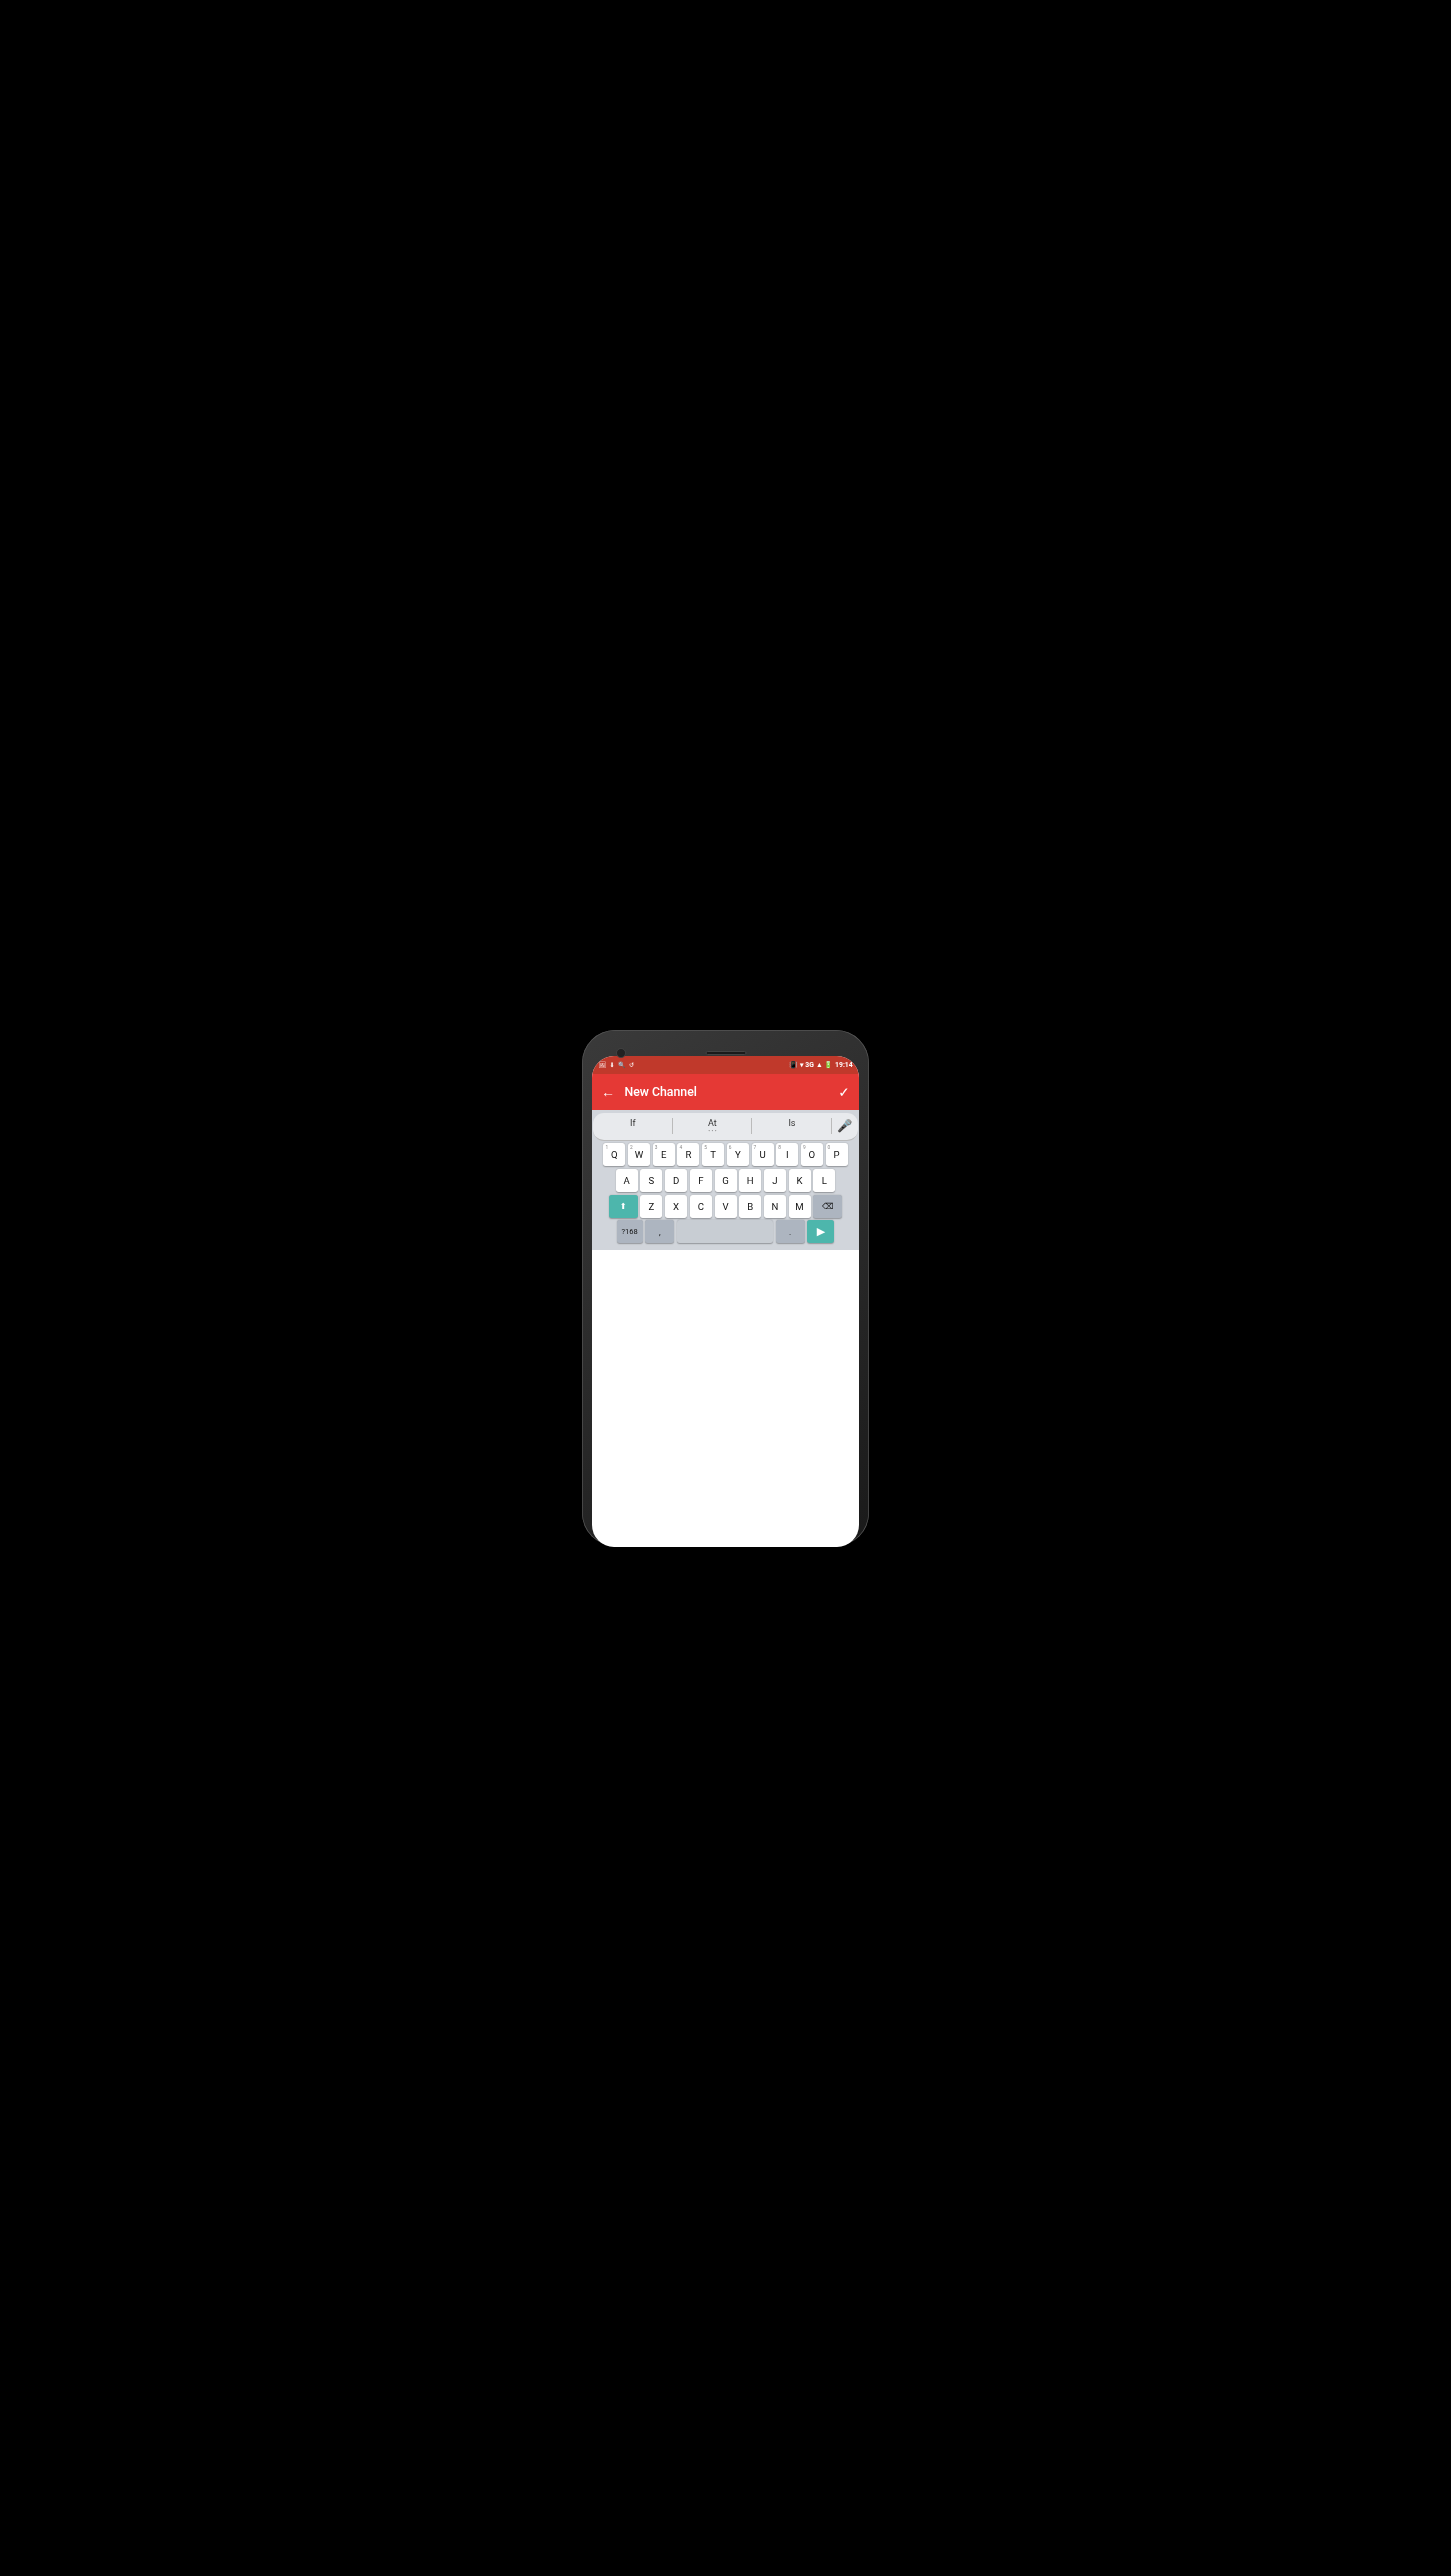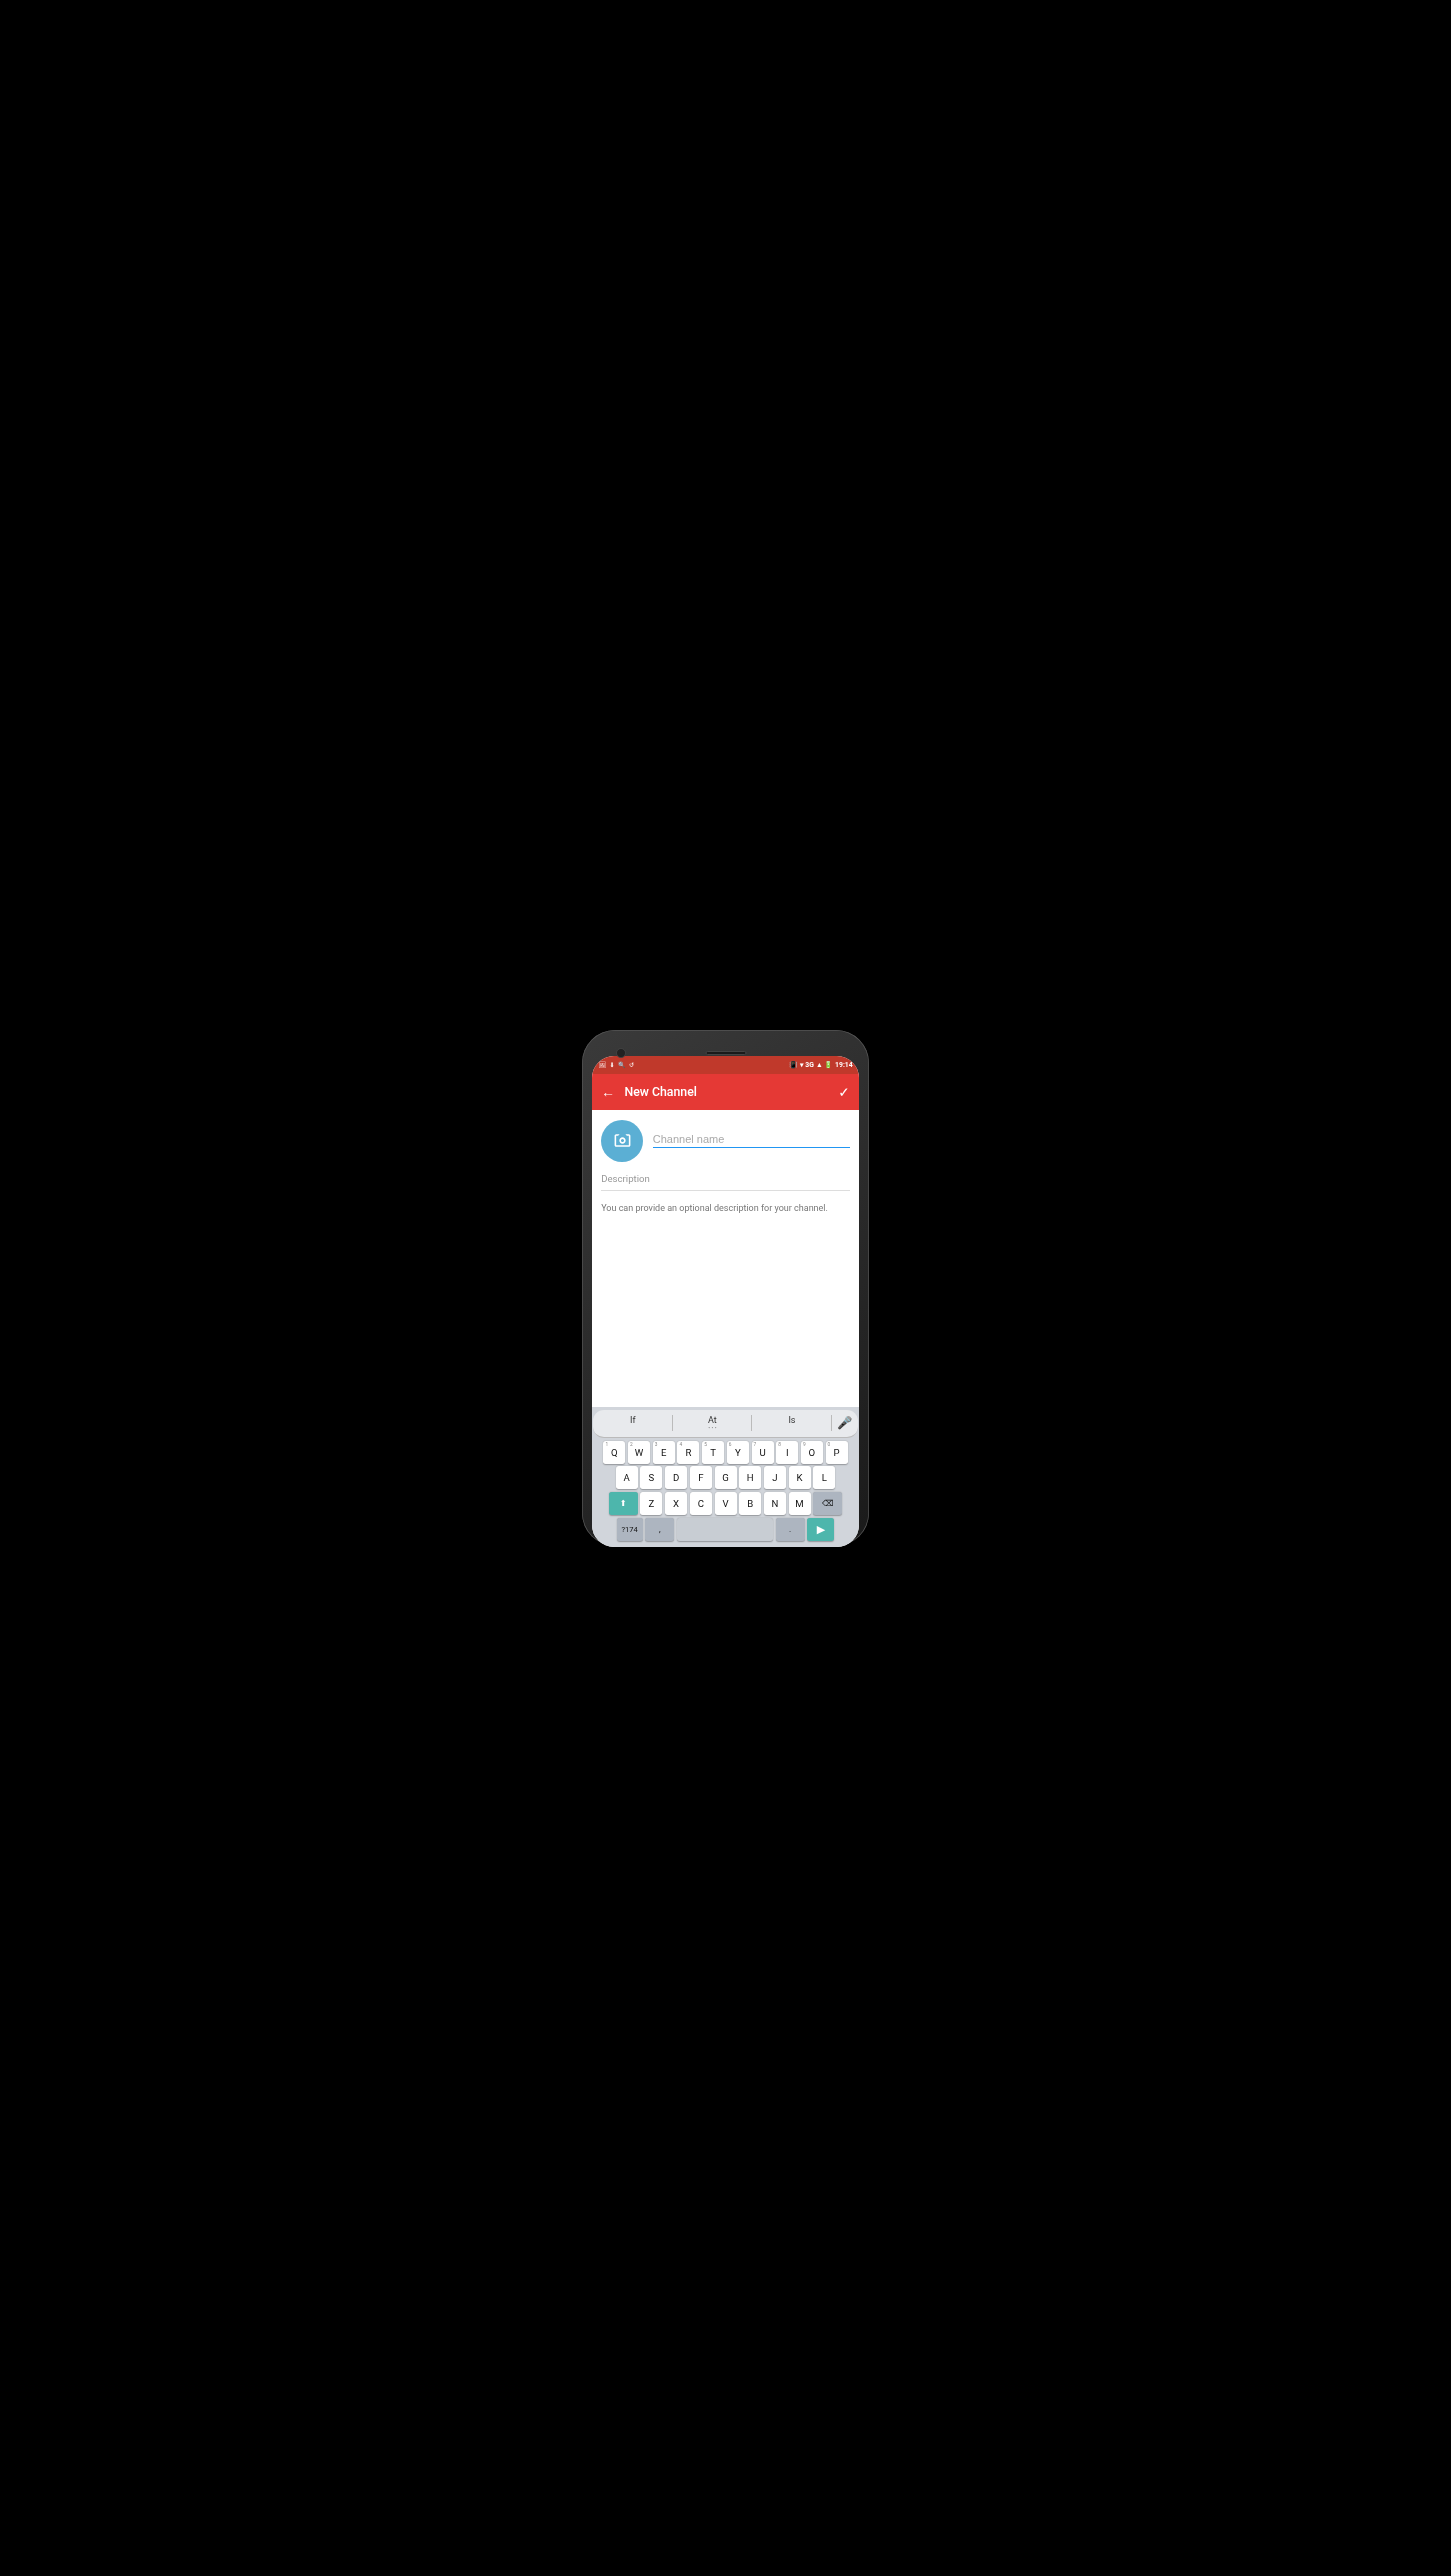--- a/index.html
+++ b/index.html
@@ -328,36 +328,20 @@
         <span>19:14</span>
       </div>
     </div>
 
     <div class="app-bar">
       <span class="app-bar-back">←</span>
       <span class="app-bar-title">New Channel</span>
       <span class="app-bar-check">✓</span>
     </div>
 
-    <div class="form-area">
-      <div class="avatar-name-row">
-        <div class="avatar-circle">
-          <svg class="camera-icon-svg" viewBox="0 0 24 24">
-            <path d="M12 8c-2.21 0-4 1.79-4 4s1.79 4 4 4 4-1.79 4-4-1.79-4-4-4zm0 6c-1.1 0-2-.9-2-2s.9-2 2-2 2 .9 2 2-.9 2-2 2zm8-10H4C2.9 4 2 4.9 2 6v12c0 1.1.9 2 2 2h16c1.1 0 2-.9 2-2V6c0-1.1-.9-2-2-2zm0 14H4V6h2.5l1.83-2h7.34L17.5 6H20v12z"></path>
-          </svg>
-        </div>
-        <input class="channel-name-input" type="text" placeholder="Channel name" style="">
-      </div>
-
-      <div class="description-section">
-        <div class="description-label">Description</div>
-      </div>
-
-      <div class="description-hint">You can provide an optional description for your channel.</div>
-    </div>
 
     <div class="keyboard">
 
       <div class="keyboard-suggestions">
         <div class="suggestion-item">If</div>
         <div class="suggestion-item">
           At
           <span class="suggestion-dots">• • •</span>
         </div>
         <div class="suggestion-item">Is</div>
@@ -395,21 +379,21 @@
         <div class="key">X</div>
         <div class="key">C</div>
         <div class="key">V</div>
         <div class="key">B</div>
         <div class="key">N</div>
         <div class="key">M</div>
         <div class="key key-special key-delete">⌫</div>
       </div>
 
       <div class="key-row">
-        <div class="key key-special key-num-switch">?174</div>
+        <div class="key key-special key-num-switch">?168</div>
         <div class="key key-special">,</div>
         <div class="key key-space"></div>
         <div class="key key-special">.</div>
         <div class="key key-special key-enter">▶</div>
       </div>
 
     </div>
 
   </div>
 </div>

